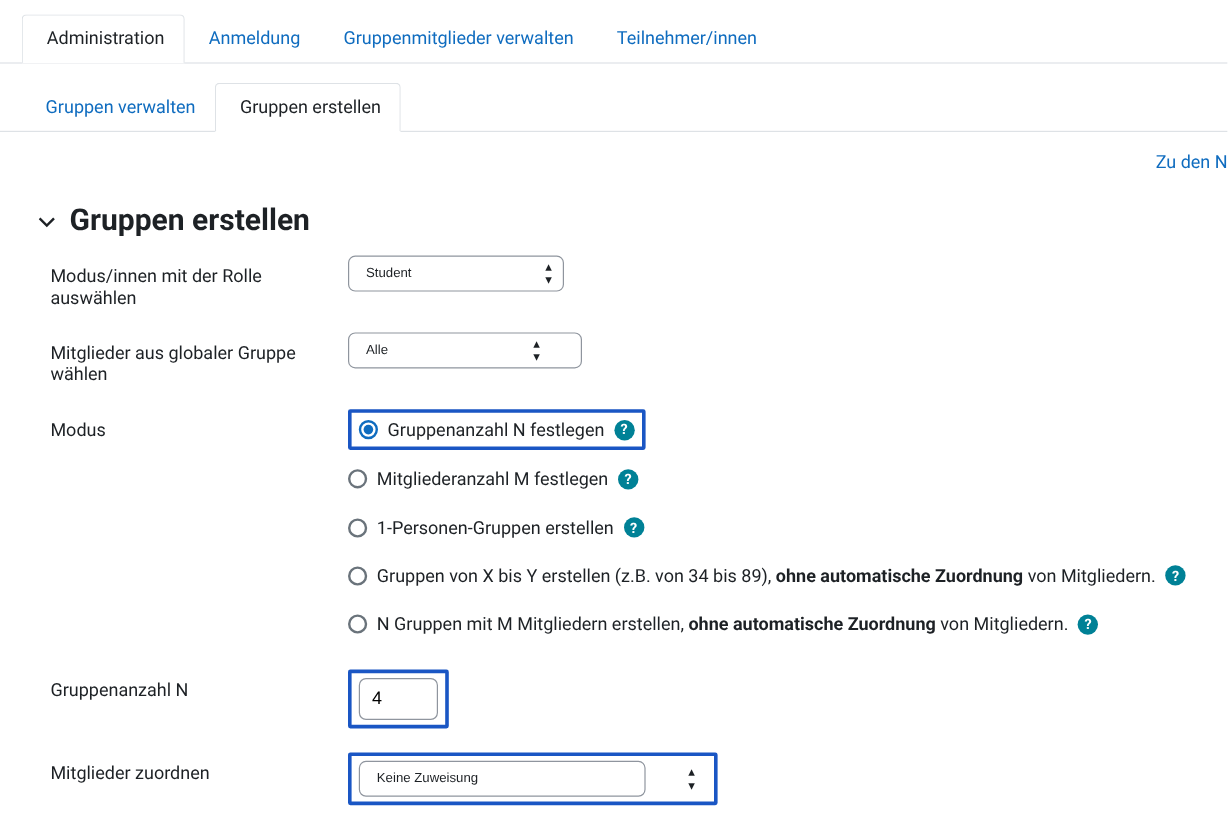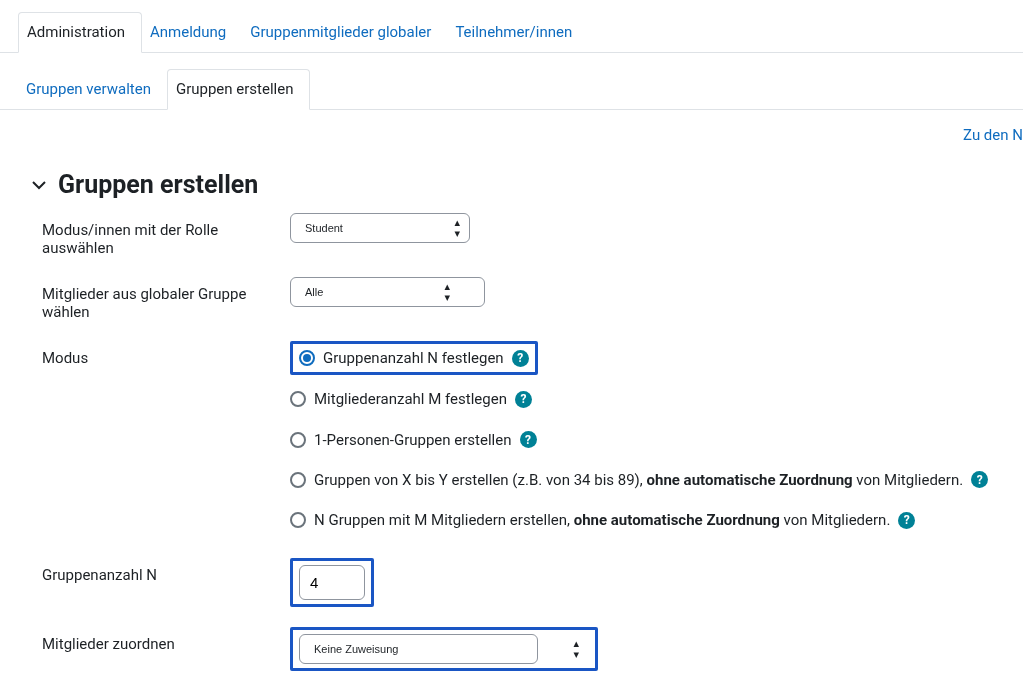--- a/index.html
+++ b/index.html
@@ -14,21 +14,21 @@
 
   
   .tab-nav {
     display: flex;
     border-bottom: 1px solid #dee2e6;
     padding-left: 18px;
     padding-top: 12px;
     align-items: flex-end;
   }
   .tab-nav .tab {
-    padding: 10px 16px 11px 8px;
+    padding: 10px 16px 11px 20px;
     color: #0f6cbf;
     cursor: pointer;
     border-top-left-radius: 4px;
     border-top-right-radius: 4px;
   }
   .tab-nav .tab.active {
     color: #1d2125;
     border: 1px solid #dee2e6;
     border-bottom-color: #fff;
     background: #fff;
@@ -162,21 +162,21 @@
   }
 
   .bold { font-weight: 700; }
 </style>
 </head>
 <body>
 
 <div class="tab-nav">
   <div class="tab active">Administration</div>
   <div class="tab">Anmeldung</div>
-  <div class="tab">Gruppenmitglieder globaler</div>
+  <div class="tab">Gruppenmitglieder verwalten</div>
   <div class="tab">Teilnehmer/innen</div>
 </div>
 
 <div class="tab-nav" style="padding-top:16px;">
   <div class="tab">Gruppen verwalten</div>
   <div class="tab active">Gruppen erstellen</div>
 </div>
 
 <div class="top-right-link">Zu den N</div>
 

